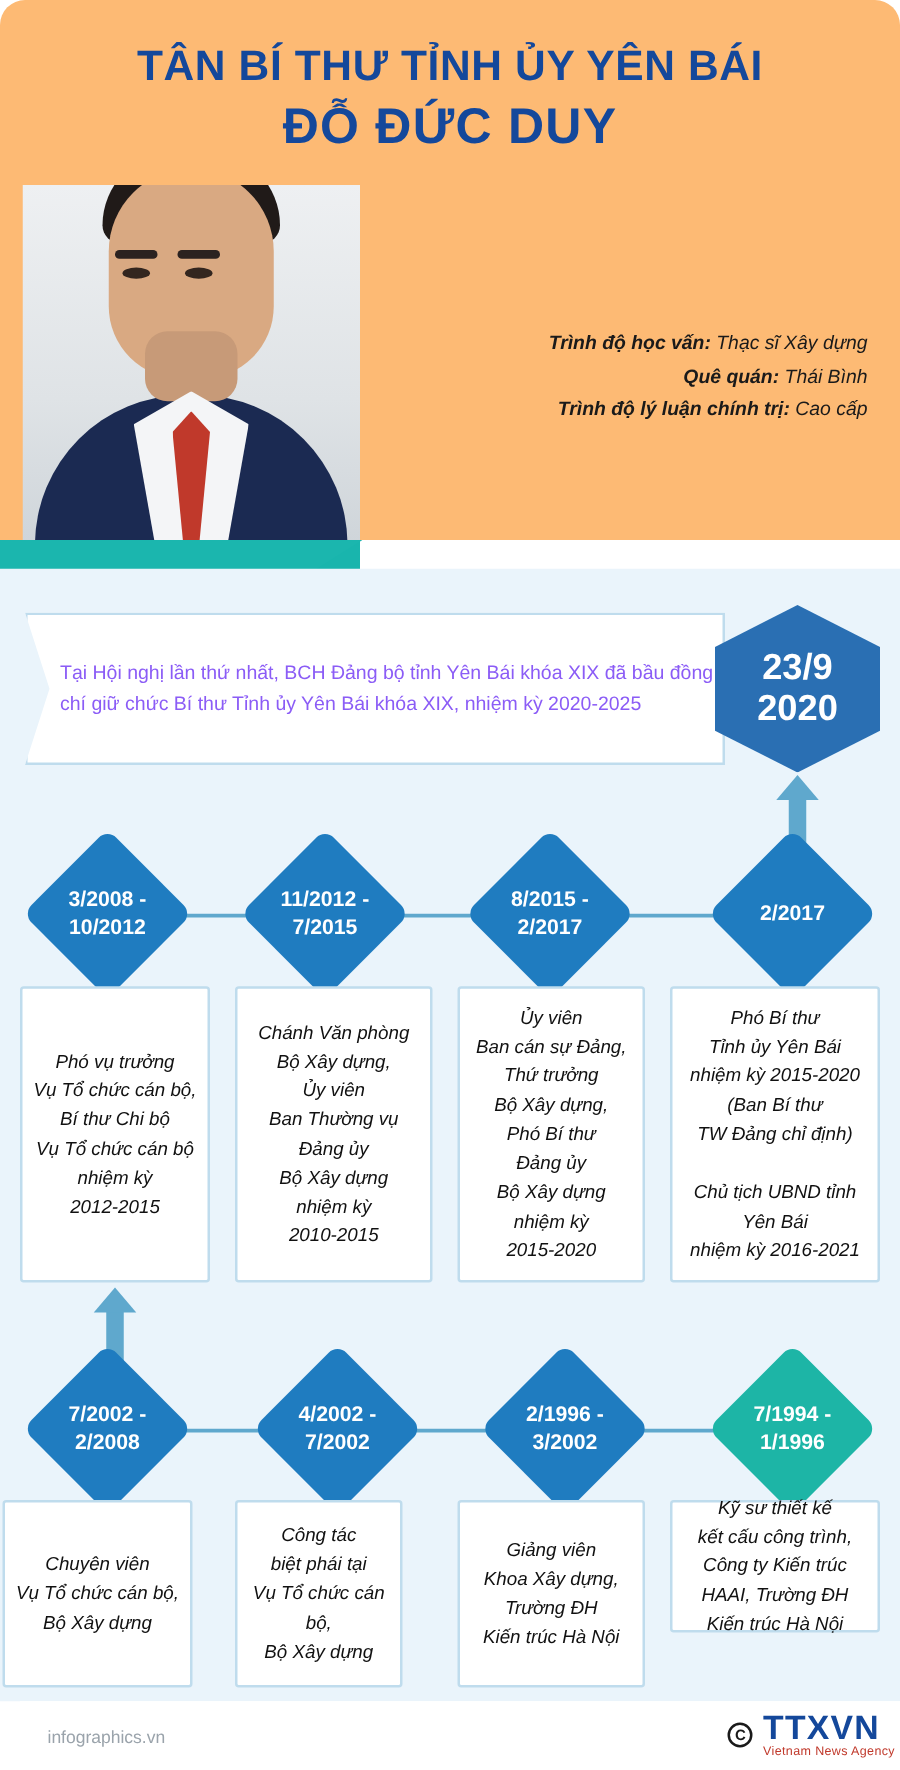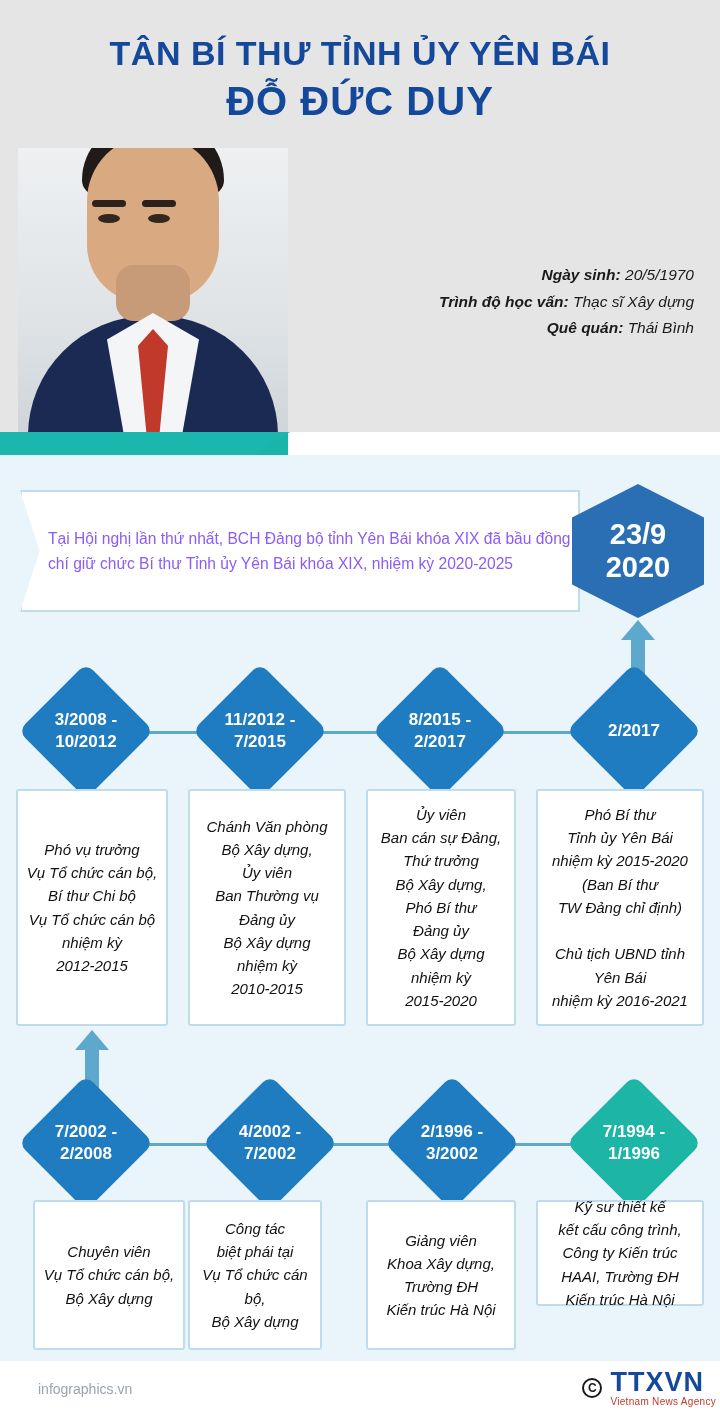--- a/index.html
+++ b/index.html
@@ -9,21 +9,22 @@
     font-family: "Liberation Sans", sans-serif;
     background: #ffffff;
     position: relative;
     overflow: hidden;
   }
 
   
   .top {
     position: relative;
     width: 720px; height: 455px;
-    background: #e5e5e5;
+    background: #fdba74;
+    border-radius: 20px;
   }
   .title-wrap {
     padding-top: 34px;
     text-align: center;
   }
   .title1 {
     font-size: 34px;
     font-weight: bold;
     color: #14489b;
     letter-spacing: .5px;
@@ -311,30 +312,30 @@
       <div class="p-eye-r"></div>
       <div class="p-mouth"></div>
       <div class="p-neck"></div>
       <div class="p-shirt"></div>
       <div class="p-tie"></div>
     </div>
   </div>
 
   <div class="bio">
     <div>
-      <span class="lbl">Ngày sinh:</span>
-      <span class="val">20/5/1970</span>
-    </div>
-    <div>
       <span class="lbl">Trình độ học vấn:</span>
       <span class="val">Thạc sĩ Xây dựng</span>
     </div>
     <div>
       <span class="lbl">Quê quán:</span>
       <span class="val">Thái Bình</span>
+    </div>
+    <div>
+      <span class="lbl">Trình độ lý luận chính trị:</span>
+      <span class="val">Cao cấp</span>
     </div>
   </div>
 
   <div class="wedge">
     <div class="wedge-shape"></div>
   </div>
 </div>
 
 <div class="body-bg"></div>
 
@@ -423,21 +424,21 @@
 </div>
 <div class="dia" style="left:404px; top:1095px;">
   <span style="white-space:pre-line;">2/1996 -
 3/2002</span>
 </div>
 <div class="dia teal" style="left:586px; top:1095px;">
   <span style="white-space:pre-line;">7/1994 -
 1/1996</span>
 </div>
 
-<div class="card" style="left:33px; top:1200px; width:152px; height:150px;">
+<div class="card" style="left:2px; top:1200px; width:152px; height:150px;">
   <p style="white-space:pre-line;">Chuyên viên
 Vụ Tổ chức cán bộ,
 Bộ Xây dựng</p>
 </div>
 <div class="card" style="left:188px; top:1200px; width:134px; height:150px;">
   <p style="white-space:pre-line;">Công tác
 biệt phái tại
 Vụ Tổ chức cán bộ,
 Bộ Xây dựng</p>
 </div>

